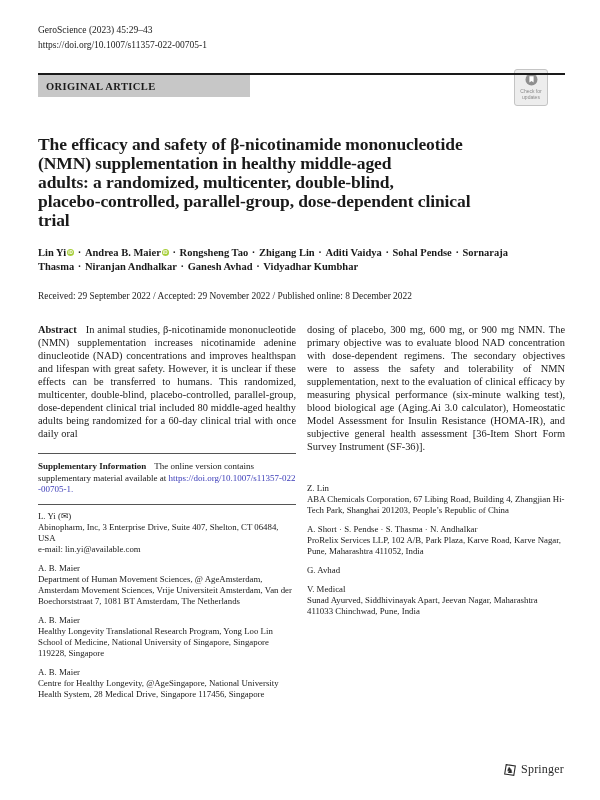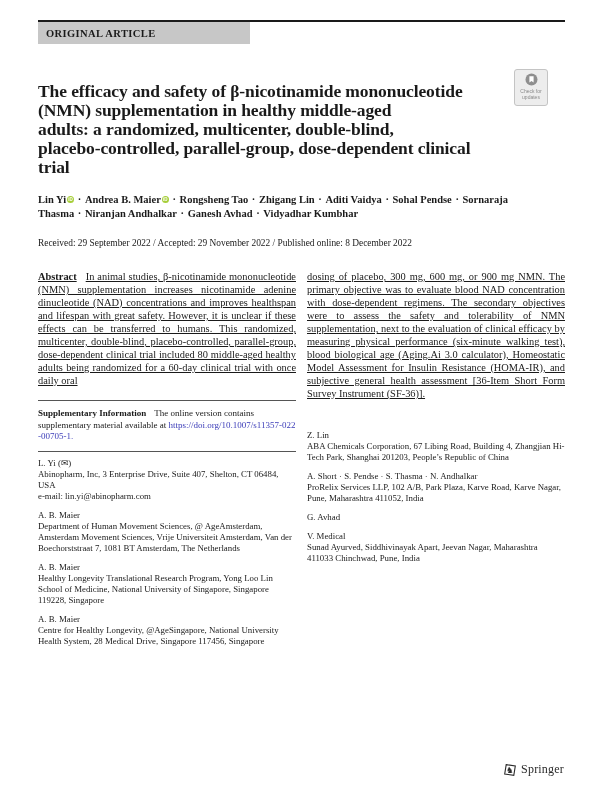--- a/index.html
+++ b/index.html
@@ -56,21 +56,21 @@
     cursor:pointer;
   }
 
   
   .dates{margin-top:17px;font-size:9.4px;line-height:12px;}
 
   
   .cols{display:flex;margin-top:21px;}
   .col{width:258px;}
   .col.left{margin-right:11px;}
-  .abstract{font-size:10.4px;line-height:13px;text-align:justify;hyphens:auto;text-decoration:underline;}
+  .abstract{font-size:10.4px;line-height:13px;text-align:justify;hyphens:auto;}
   .abstract .ab-label{font-weight:bold;padding-right:9px;}
 
   .footrule{border:none;border-top:1px solid #555;margin:13px 0 0 0;}
   .supp{margin-top:7px;font-size:9px;line-height:11.5px;text-align:left;}
   .supp .supp-label{font-weight:bold;padding-right:8px;}
   .link{color:#3b3cb8;word-break:break-all;cursor:pointer;text-decoration:none;}
   .footrule2{border:none;border-top:1px solid #555;margin:8px 0 0 0;}
 
   .affils{font-size:8.8px;line-height:11px;}
   .affils.left-affils{margin-top:6px;}
@@ -94,20 +94,24 @@
   <div class="check-badge">
     <svg width="13" height="13" viewBox="0 0 13 13">
       <circle cx="6.5" cy="6.5" r="6" fill="#8f8f8f"></circle>
       <path d="M4.4 3.2 h4.2 v6.4 l-2.1 -1.7 l-2.1 1.7 Z" fill="#ffffff"></path>
     </svg>
     <div class="cb-label">Check for updates</div>
   </div>
 
   <div class="content">
 
+    <div class="meta">
+      <div>GeroScience (2023) 45:29–43</div>
+      <div>https://doi.org/10.1007/s11357-022-00705-1</div>
+    </div>
 
     <div class="toprule"></div>
     <div class="banner">
       <span>ORIGINAL ARTICLE</span>
     </div>
 
     <h1 class="title" style="margin-bottom:0;">The efficacy and safety of β-nicotinamide mononucleotide
 (NMN) supplementation in healthy middle-aged
 adults: a randomized, multicenter, double-blind,
 placebo-controlled, parallel-group, dose-dependent clinical
@@ -127,21 +131,21 @@
         <hr class="footrule">
 
         <div class="supp"><span class="supp-label">Supplementary Information</span><span>The online version contains supplementary material available at </span><a class="link">https://doi.org/10.1007/s11357-022-00705-1.</a></div>
 
         <hr class="footrule2">
 
         <div class="affils left-affils">
             <div class="affil-block">
               <div>L. Yi (✉)</div>
               <div>Abinopharm, Inc, 3 Enterprise Drive, Suite 407, Shelton, CT 06484, USA</div>
-              <div>e-mail: lin.yi@abinopharm.com</div>
+              <div>e-mail: lin.yi@available.com</div>
             </div>
             <div class="affil-block">
               <div>A. B. Maier</div>
               <div>Department of Human Movement Sciences, @ AgeAmsterdam, Amsterdam Movement Sciences, Vrije Universiteit Amsterdam, Van der Boechorststraat 7, 1081 BT Amsterdam, The Netherlands</div>
             </div>
             <div class="affil-block">
               <div>A. B. Maier</div>
               <div>Healthy Longevity Translational Research Program, Yong Loo Lin School of Medicine, National University of Singapore, Singapore 119228, Singapore</div>
             </div>
             <div class="affil-block">

